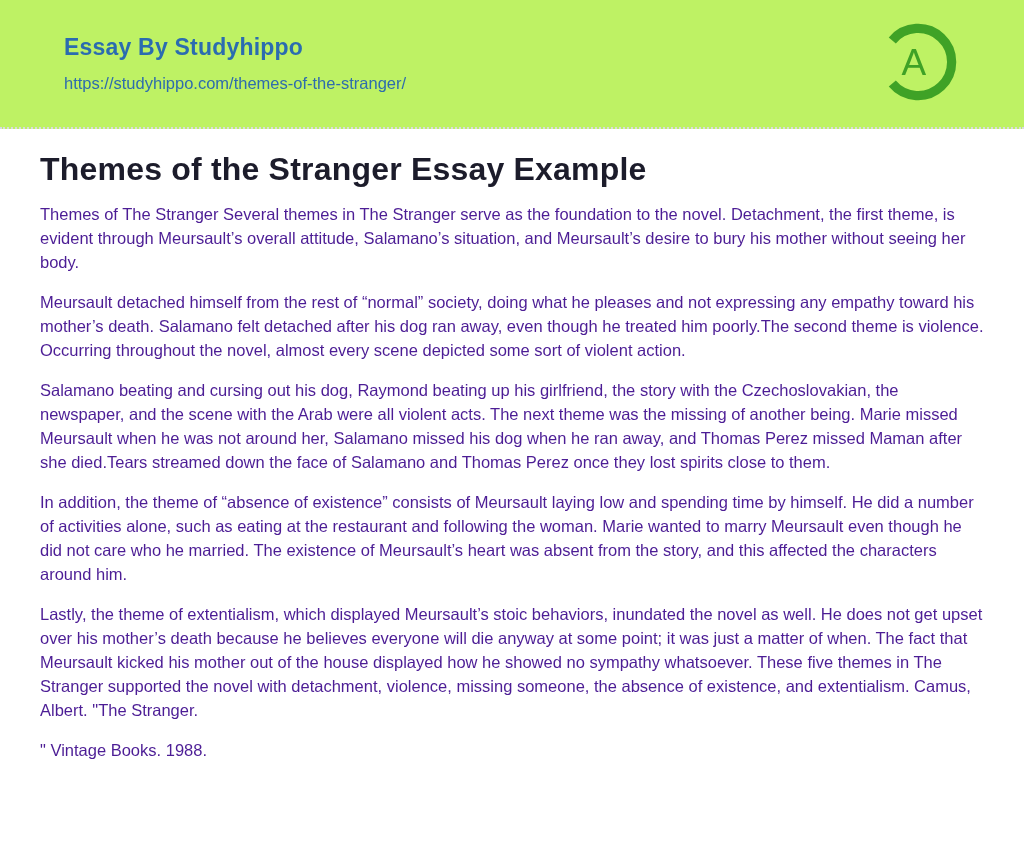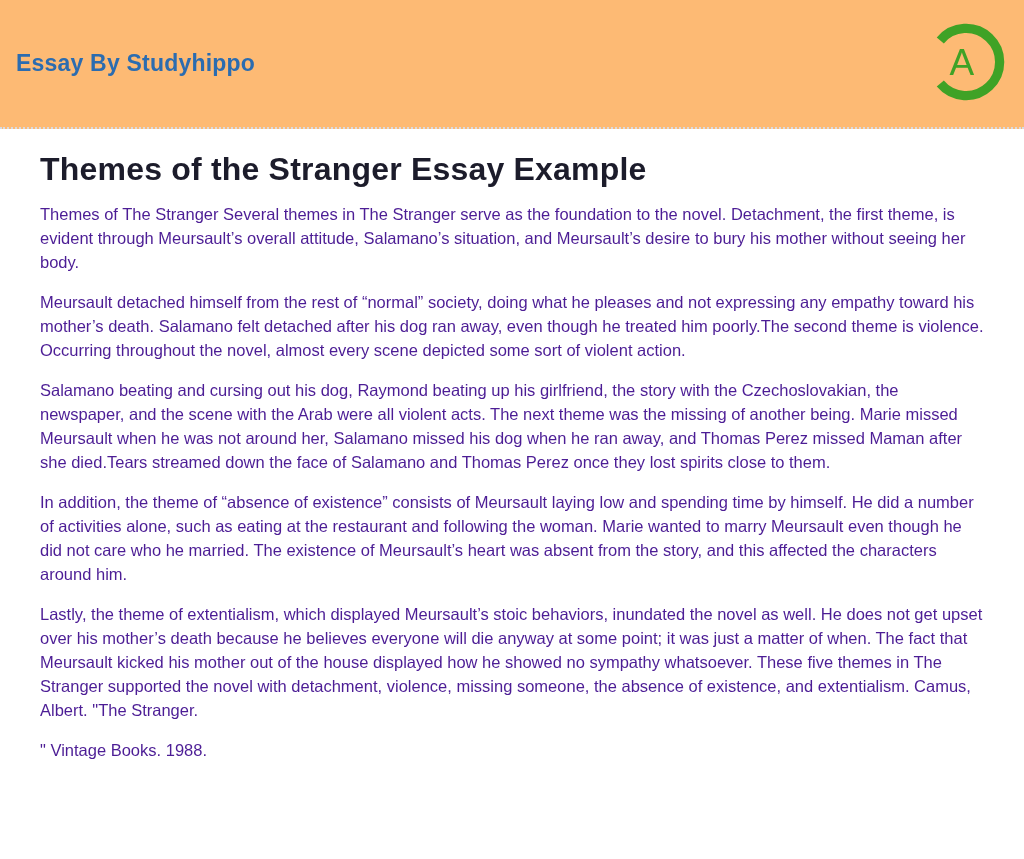--- a/index.html
+++ b/index.html
@@ -9,26 +9,26 @@
     font-family: "Liberation Sans", sans-serif;
   }
   body {
     width: 1024px;
     height: 859px;
     overflow: hidden;
   }
   .site-header {
     box-sizing: border-box;
     height: 129px;
-    background: #fdba74;
+    background: #bef264;
     border-bottom: 2px dotted #d9dbe1;
     display: flex;
     align-items: center;
     justify-content: space-between;
-    padding: 0 16px;
+    padding: 0 64px;
   }
   .byline {
     color: #2b6cb0;
     font-size: 23px;
     font-weight: bold;
     letter-spacing: 0.2px;
   }
   .source-url {
     display: block;
     margin-top: 13px;
@@ -61,20 +61,21 @@
     line-height: 24px;
     color: #4c1d95;
   }
 </style>
 </head>
 <body>
 
 <header class="site-header">
   <div class="header-text">
     <div class="byline">Essay By Studyhippo</div>
+    <a class="source-url">https://studyhippo.com/themes-of-the-stranger/</a>
   </div>
   <div class="logo">
     <svg width="84" height="84" viewBox="0 0 100 100" aria-hidden="true">
       <path d="M 19.4 24.3 A 40 40 0 1 1 19.4 75.7" fill="none" stroke="#3fa226" stroke-width="11" stroke-linecap="butt"></path>
       <text x="45" y="65" text-anchor="middle" font-size="44" font-family="Liberation Sans, sans-serif" fill="#3fa226">A</text>
     </svg>
   </div>
 </header>
 
 <main class="article">

